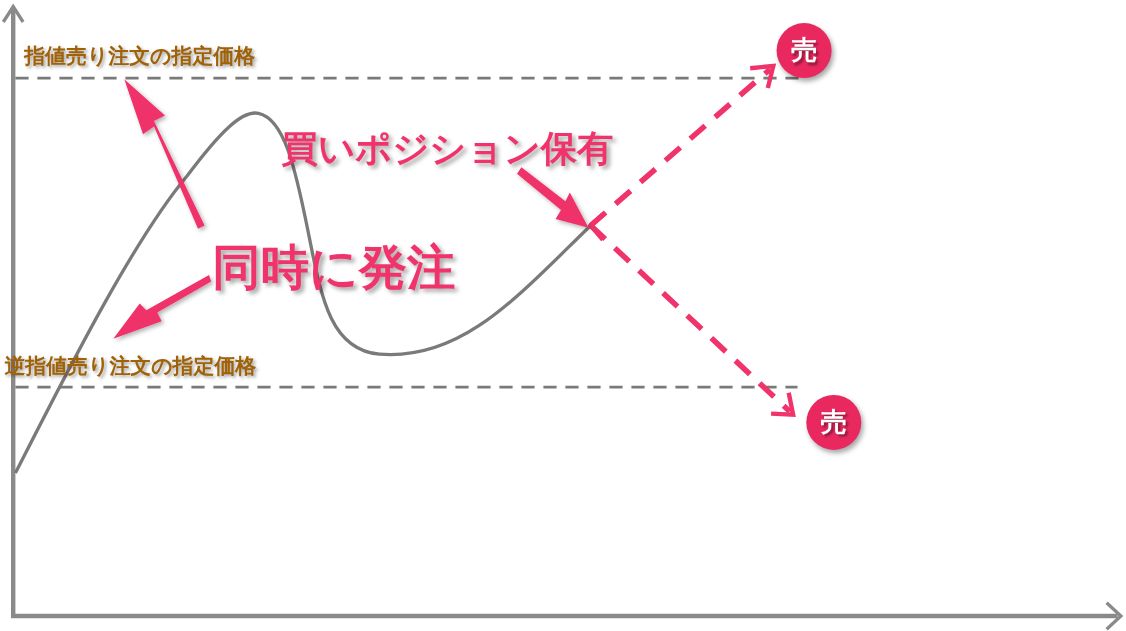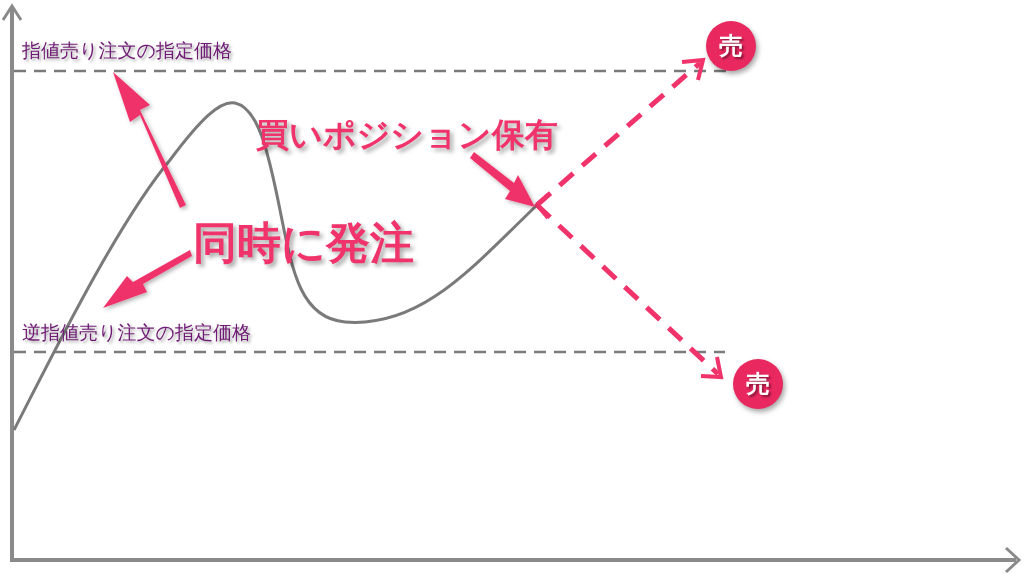--- a/index.html
+++ b/index.html
@@ -1,20 +1,20 @@
 <!DOCTYPE html>
 <html><head>
   <meta charset="utf-8">
   <style>
     html, body { margin: 0; padding: 0; background: #ffffff; }
     body { width: 1024px; height: 574px; position: relative; overflow: hidden;
            font-family: "DejaVu Sans", sans-serif; }
     svg.canvas { position: absolute; left: 0; top: 0; }
     .label-black {
-      position: absolute; font-weight: normal; font-size: 19px; color: #701a75;
+      position: absolute; font-weight: bold; font-size: 19px; color: #a16207;
       text-shadow: 2px 2px 3px rgba(0,0,0,0.35); white-space: nowrap;
       letter-spacing: 0px;
     }
     .label-pink {
       position: absolute; font-weight: bold; color: #f0336b;
       text-shadow: 3px 3px 4px rgba(0,0,0,0.35); white-space: nowrap;
     }
     .sell-badge {
       position: absolute; width: 50px; height: 50px; border-radius: 50%;
       background: #e8285f; color: #fff; font-weight: bold; font-size: 24px;
@@ -58,19 +58,19 @@
   </g>
 
   <polyline points="548,195 537,205 548,218" fill="none" stroke="#f0336b" stroke-width="4"></polyline>
 
   <polygon filter="url(#shadow)" points="186,205 180,208 140,115 130,122 113,72 150,105 140,110" fill="#f0336b"></polygon>
   <polygon filter="url(#shadow)" points="190,250 192,256 143,284 147,292 103,308 127,276 133,282" fill="#f0336b"></polygon>
   <polygon filter="url(#shadow)" points="470,158 474,152 514,183 518,175 535,207 505,199 510,191" fill="#f0336b"></polygon>
 </svg>
 
 <div class="label-black" style="left:22px; top:38px;">指値売り注文の指定価格</div>
-<div class="label-black" style="left:22px; top:320px;">逆指値売り注文の指定価格</div>
+<div class="label-black" style="left:4px; top:320px;">逆指値売り注文の指定価格</div>
 
 <div class="label-pink" style="left:256px; top:113px; font-size:33px;font-family:Liberation Serif, serif;">買いポジション保有</div>
 <div class="label-pink" style="left:193px; top:214px; font-size:44px;">同時に発注</div>
 
 <div class="sell-badge" style="left:706px; top:21px;">売</div>
 <div class="sell-badge" style="left:733px; top:359px;">売</div>
 
 </body></html>

